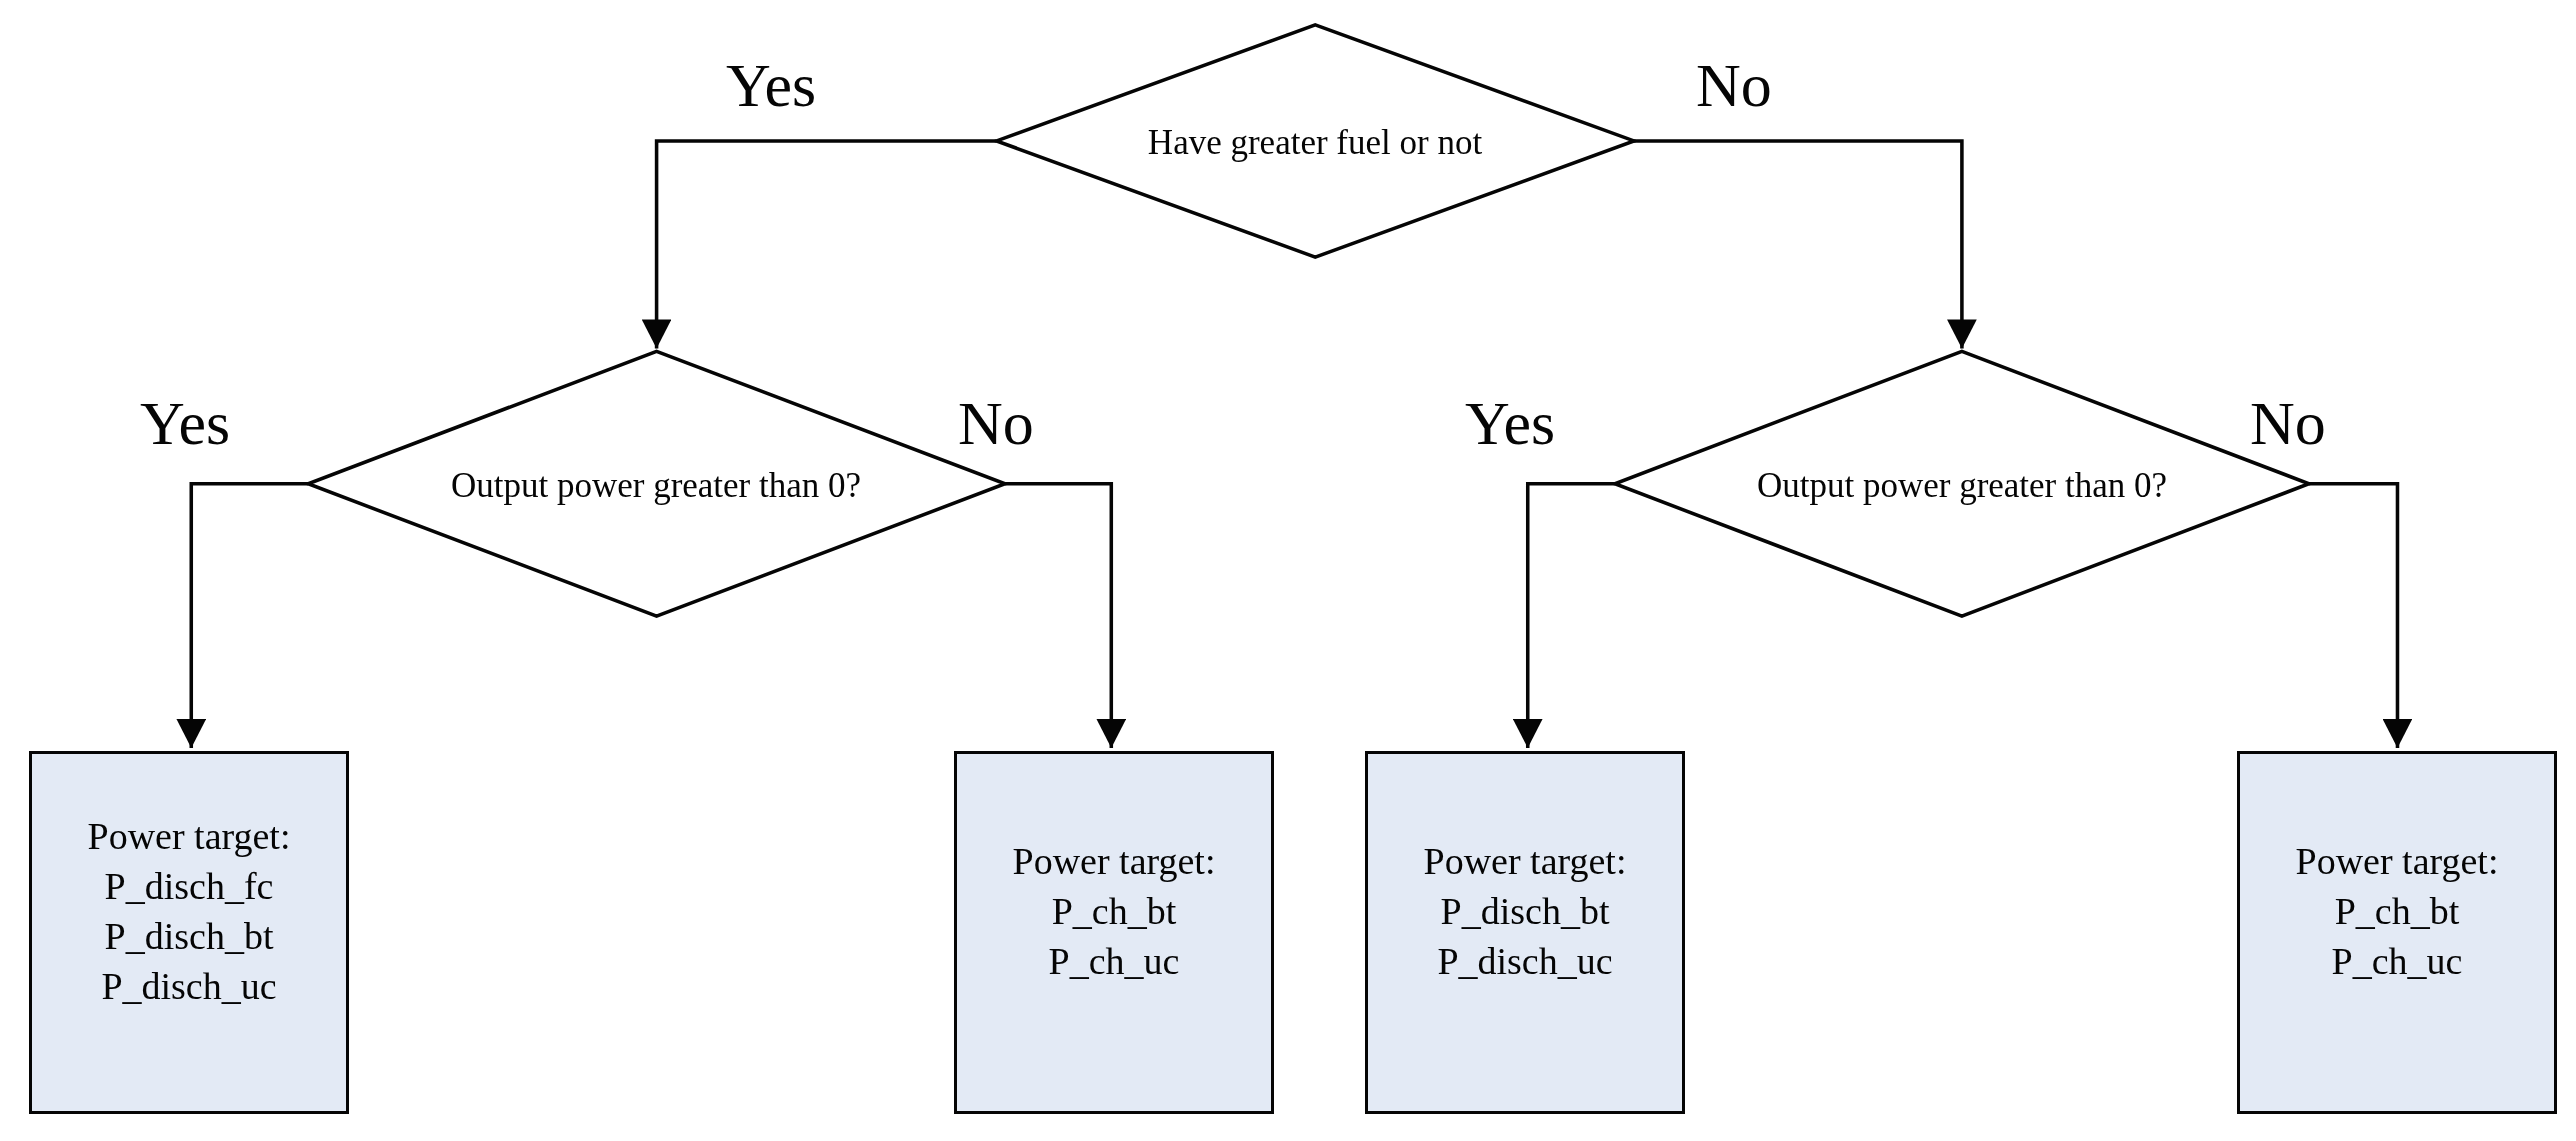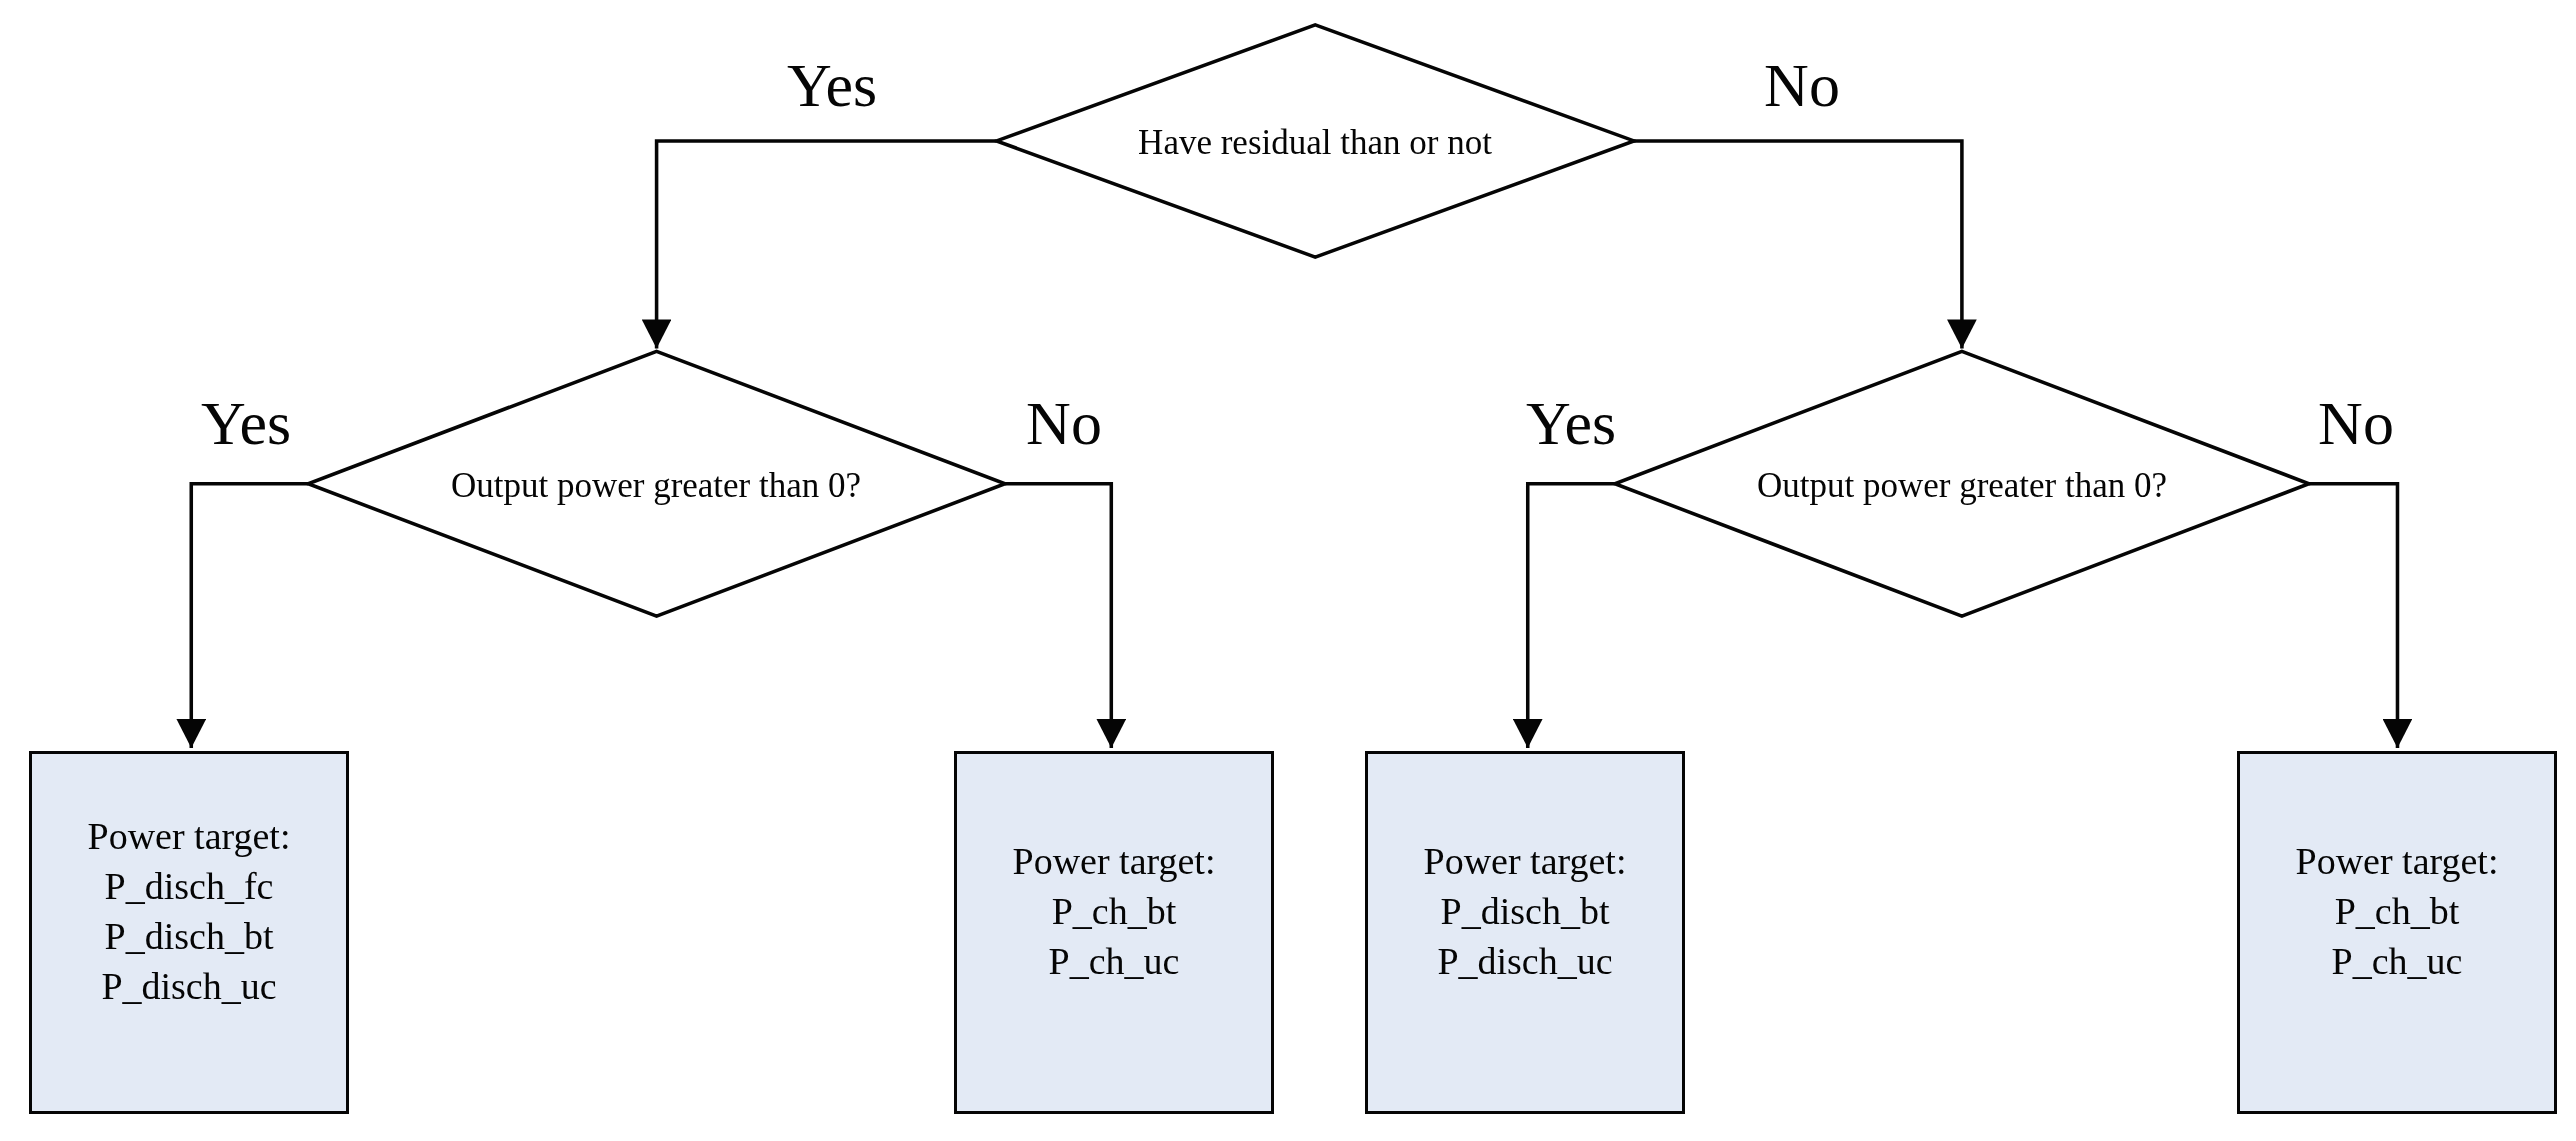--- a/index.html
+++ b/index.html
@@ -39,21 +39,21 @@
     position: absolute;
     width: 708px;
     text-align: center;
     font-size: 35px;
     line-height: 42px;
     white-space: nowrap;
   }
   .branch-label {
     position: absolute;
     width: 212px;
-    text-align: center;
+    text-align: left;
     font-size: 62px;
     line-height: 71px;
     white-space: nowrap;
   }
   .outcome-box {
     position: absolute;
     top: 751px;
     width: 320px;
     height: 363px;
     box-sizing: border-box;
@@ -89,21 +89,21 @@
     <path class="connector" d="M435,683 L270,683 L270,1056" marker-end="url(#arrowhead)"></path>
     <path class="connector" d="M1419,683 L1569,683 L1569,1056" marker-end="url(#arrowhead)"></path>
     <path class="connector" d="M2280,683 L2157,683 L2157,1056" marker-end="url(#arrowhead)"></path>
     <path class="connector" d="M3260,683 L3385,683 L3385,1056" marker-end="url(#arrowhead)"></path>
 
     <polygon points="1857,35 2307,199 1857,363 1407,199"></polygon>
     <polygon points="927,496 1419,683 927,870 435,683"></polygon>
     <polygon points="2770,496 3260,683 2770,870 2280,683"></polygon>
   </svg>
 
-  <div class="diamond-text" style="left:961px; top:122px;">Have residual than or not</div>
+  <div class="diamond-text" style="left:961px; top:122px;">Have greater fuel or not</div>
   <div class="diamond-text" style="left:302px; top:465px;">Output power greater than 0?</div>
   <div class="diamond-text" style="left:1608px; top:465px;">Output power greater than 0?</div>
 
   <div class="branch-label" style="left:726px; top:50px;">Yes</div>
   <div class="branch-label" style="left:1696px; top:50px;">No</div>
   <div class="branch-label" style="left:140px; top:388px;">Yes</div>
   <div class="branch-label" style="left:958px; top:388px;">No</div>
   <div class="branch-label" style="left:1465px; top:388px;">Yes</div>
   <div class="branch-label" style="left:2250px; top:388px;">No</div>
 

